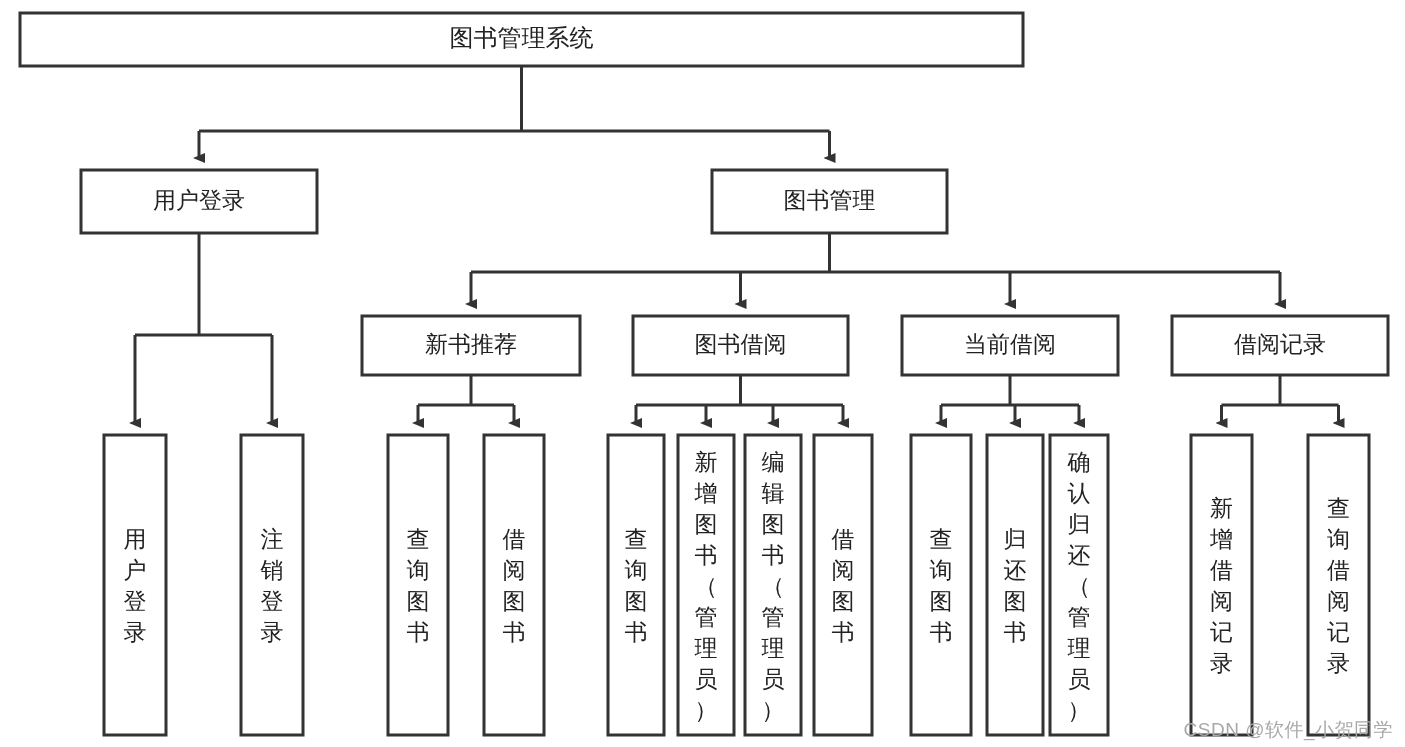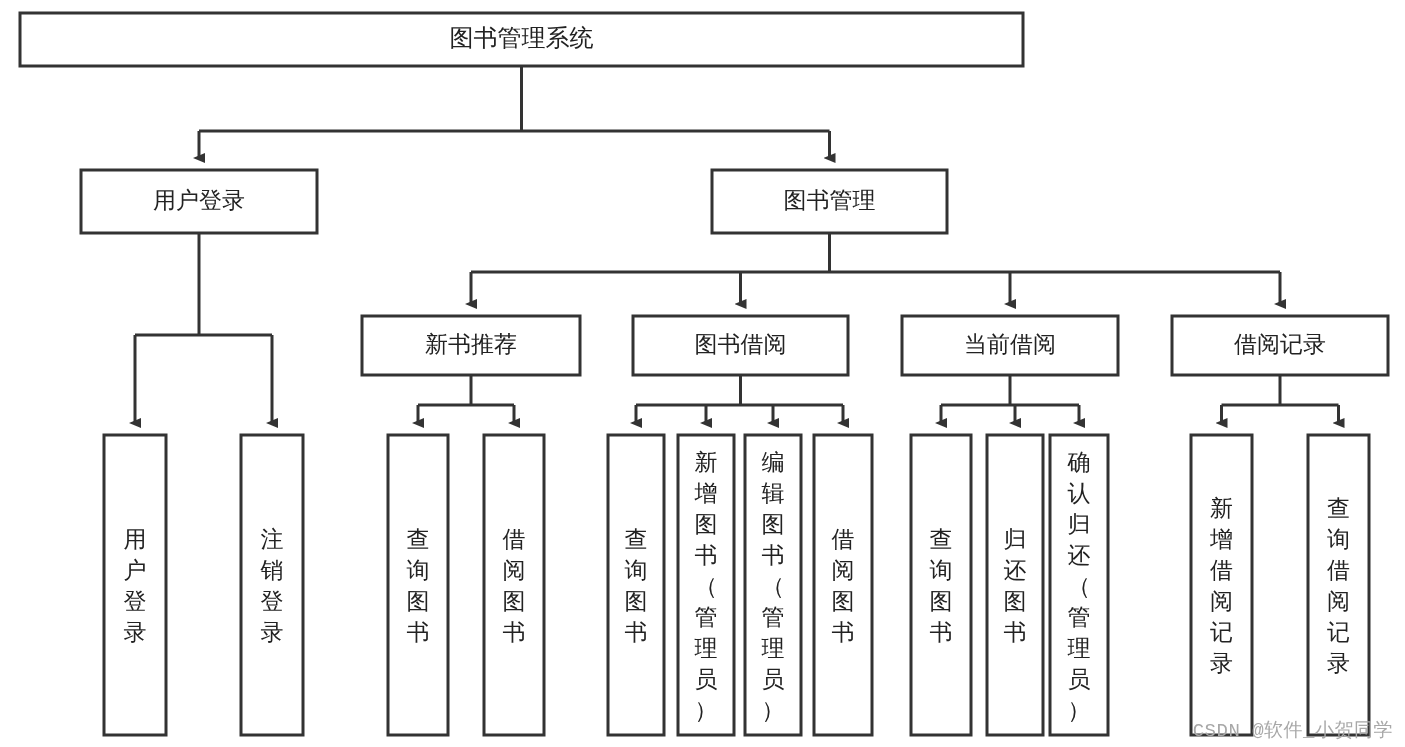--- a/index.html
+++ b/index.html
@@ -48,21 +48,21 @@
   .leaf-label {
     font-family: "Liberation Sans", "DejaVu Sans", sans-serif;
     fill: #222222;
     font-size: 23px;
     text-anchor: middle;
   }
   .watermark {
     position: absolute;
     right: 12px;
     bottom: 4px;
-    font-family: Liberation Mono, monospace;
+    font-family: Liberation Sans, sans-serif;
     font-size: 19px;
     color: #a8a8a8;
     letter-spacing: 0.5px;
     white-space: nowrap;
     user-select: none;
   }
 </style>
 </head>
 <body>
 

